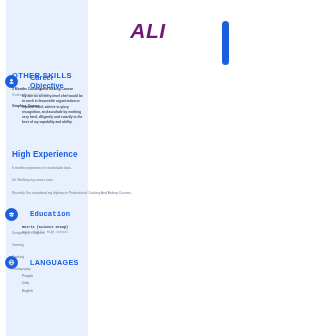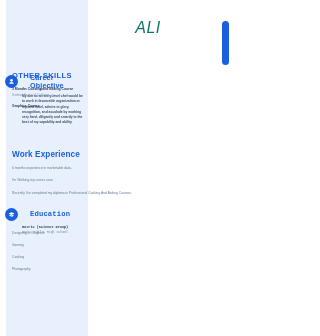--- a/index.html
+++ b/index.html
@@ -29,24 +29,24 @@
   }
 
   
   .name-wrap {
     position:absolute;
     left:88px; top:20px;
     width:120px;
     text-align:center;
   }
   .name {
-    font-size:16px;
-    font-weight:normal;
+    font-size:21px;
+    font-weight:bold;
     font-style:italic;
-    color:#0f766e;
+    color:#701a75;
     letter-spacing:0.5px;
     line-height:1;
   }
   .accent-bar {
     position:absolute;
     right:11px; top:21px;
     width:7px; height:44px;
     background:#1a5fe0;
     border-radius:4px;
   }
@@ -182,34 +182,51 @@
           <path d="M8 2.6 1.4 5.9 8 9.2l6.6-3.3L8 2.6z"></path>
           <path d="M3.6 8.1v3c0 1.2 2 2.1 4.4 2.1s4.4-.9 4.4-2.1v-3L8 10.5 3.6 8.1z"></path>
         </svg>
       </span>
       <span class="sb-title">Education</span>
     </div>
     <div class="edu-deg">Matric (Science Group)</div>
     <div class="edu-sch">Govt. Public High School</div>
   </div>
 
+  <div class="sb-section" style="top:256px;">
+    <div class="sb-head">
+      <span class="badge">
+        <svg width="7" height="7" viewBox="0 0 16 16" fill="none" stroke="#ffffff" stroke-width="1.5">
+          <circle cx="8" cy="8" r="5.6"></circle>
+          <ellipse cx="8" cy="8" rx="2.4" ry="5.6"></ellipse>
+          <line x1="2.6" y1="8" x2="13.4" y2="8"></line>
+        </svg>
+      </span>
+      <span class="sb-title caps">LANGUAGES</span>
+    </div>
+    <ul class="sb-list">
+      <li>Punjabi</li>
+      <li>Urdu</li>
+      <li>English</li>
+    </ul>
+  </div>
 
   <div class="m-section" style="top:72px;">
     <div class="m-title caps">OTHER SKILLS</div>
     <div class="entry">
       <div class="entry-main">3 Months Cooking and Baking Course</div>
       <div class="entry-sub">Sodexo Group of Colleges</div>
     </div>
     <div class="entry">
       <div class="entry-main">Graphics Course</div>
     </div>
   </div>
 
   <div class="m-section" style="top:150px;">
-    <div class="m-title word">Work Experience</div>
+    <div class="m-title word">High Experience</div>
     <div class="m-line">6 months experience in marketable data.</div>
     <div class="m-line">I'm Working my career case.</div>
     <div class="m-line">Recently I've completed my diploma in Professional Cooking And Baking Courses.</div>
   </div>
 
   <div class="m-section" style="top:231px;">
     <ul class="m-list">
       <li>Designing of Graphics</li>
       <li>Gaming</li>
       <li>Cooking</li>

